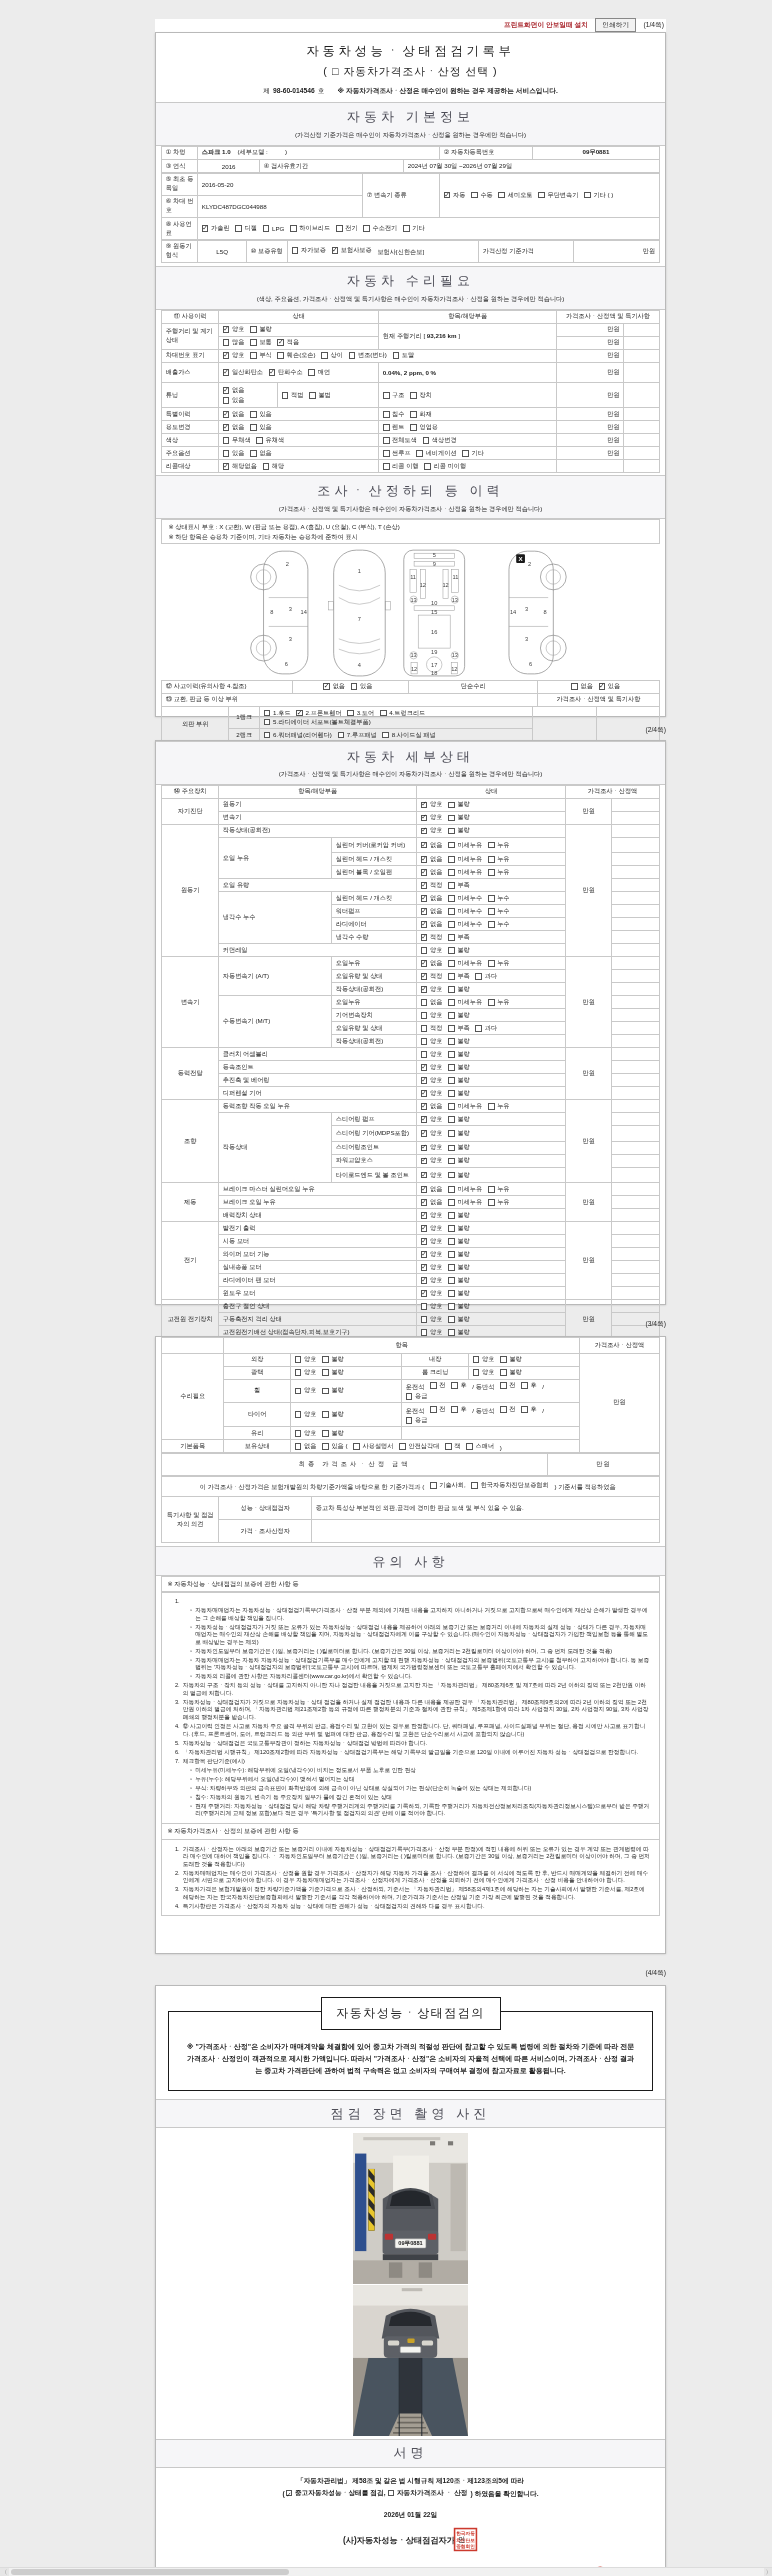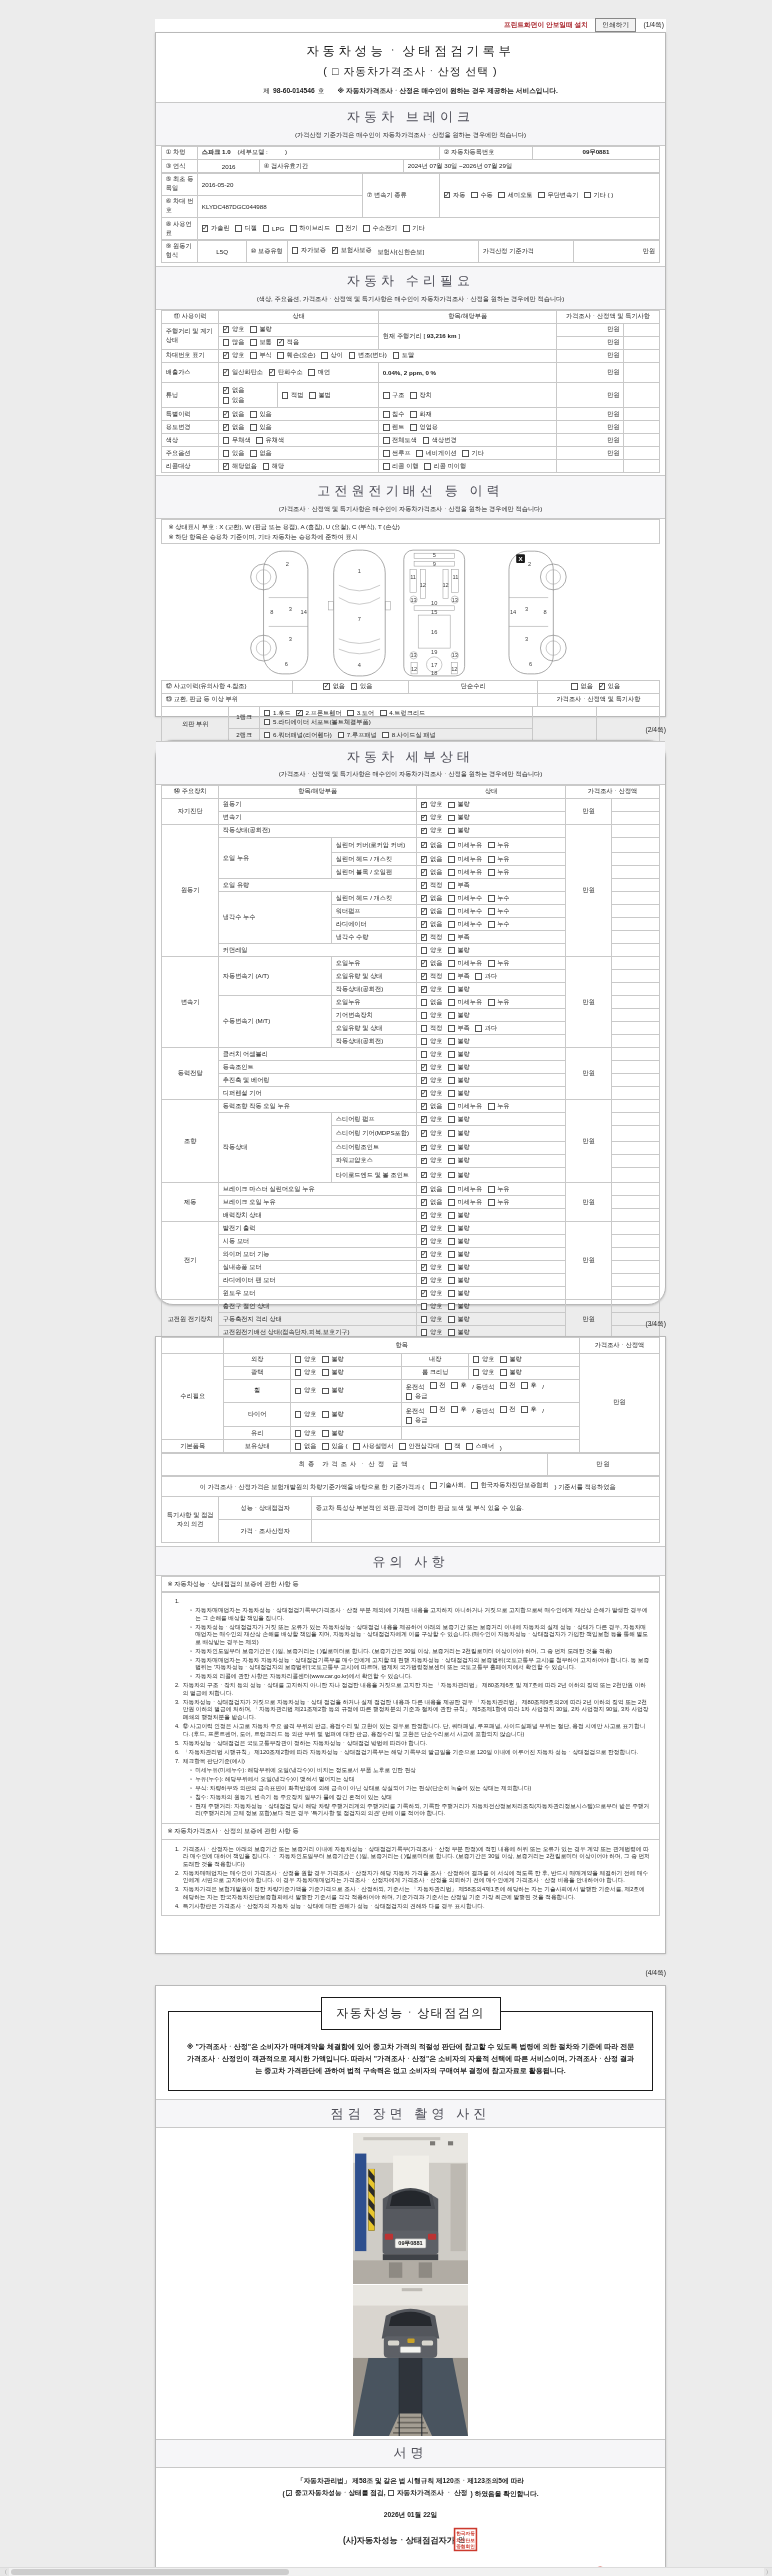--- a/index.html
+++ b/index.html
@@ -77,21 +77,21 @@
 
 <div class="page" style="top:32px;height:685px;">
   <div class="doc-title">자동차성능ㆍ상태점검기록부</div>
   <div class="doc-sub">(  □ 자동차가격조사ㆍ산정 선택  )</div>
   <div class="doc-no">
     <span>제</span><span class="num">98-60-014546</span><span>호</span>
     <span class="doc-note">※ 자동차가격조사ㆍ산정은 매수인이 원하는 경우 제공하는 서비스입니다.</span>
   </div>
 
   <div class="band">
-    <h2>자동차 브레이크</h2>
+    <h2>자동차 기본정보</h2>
     <div class="bnote">(가격산정 기준가격은 매수인이 자동차가격조사ㆍ산정을 원하는 경우에만 적습니다)</div>
   </div>
   <div class="inner">
     <table class="ft">
       <colgroup>
           <col style="width:36px">
           <col style="width:242px">
           <col style="width:93px">
           <col>
         </colgroup>
@@ -437,21 +437,21 @@
                 <span>리콜 미이행</span>
               </span></td>
             <td></td>
             <td></td>
           </tr>
     </tbody>
       </table>
   </div>
 
   <div class="band" style="margin-top:2.1px;">
-    <h2>고전원전기배선 등 이력</h2>
+    <h2>조사ㆍ산정하되 등 이력</h2>
     <div class="bnote">(가격조사ㆍ산정액 및 특기사항은 매수인이 자동차가격조사ㆍ산정을 원하는 경우에만 적습니다)</div>
   </div>
   <div class="inner">
     <div class="legendbox">
       <div>※ 상태표시 부호 : X (교환), W (판금 또는 용접), A (흠집), U (요철), C (부식), T (손상)</div>
       <div>※ 하단 항목은 승용차 기준이며, 기타 자동차는 승용차에 준하여 표시</div>
     </div>
 
     <div class="diagram">
       <svg width="330" height="130" viewBox="0 0 640 252">
@@ -677,21 +677,21 @@
                 <span>16.플로어패널</span>
               </span></td>
           </tr>
     </tbody>
       </table>
   </div>
 </div>
 
 <div class="pagebadge" style="top:726px;">(2/4쪽)</div>
 
-<div class="page" style="top:740px;height:565px;border-radius:18px;">
+<div class="page" style="top:740px;height:565px;">
   <div class="band">
     <h2>자동차 세부상태</h2>
     <div class="bnote">(가격조사ㆍ산정액 및 특기사항은 매수인이 자동차가격조사ㆍ산정을 원하는 경우에만 적습니다)</div>
   </div>
   <div class="inner">
     <table class="ft">
       <colgroup>
           <col style="width:57px">
           <col style="width:113px">
           <col style="width:85px">

